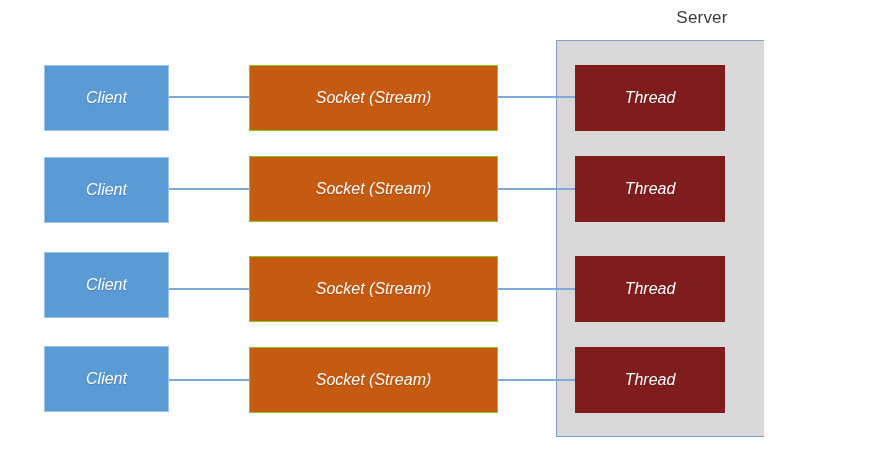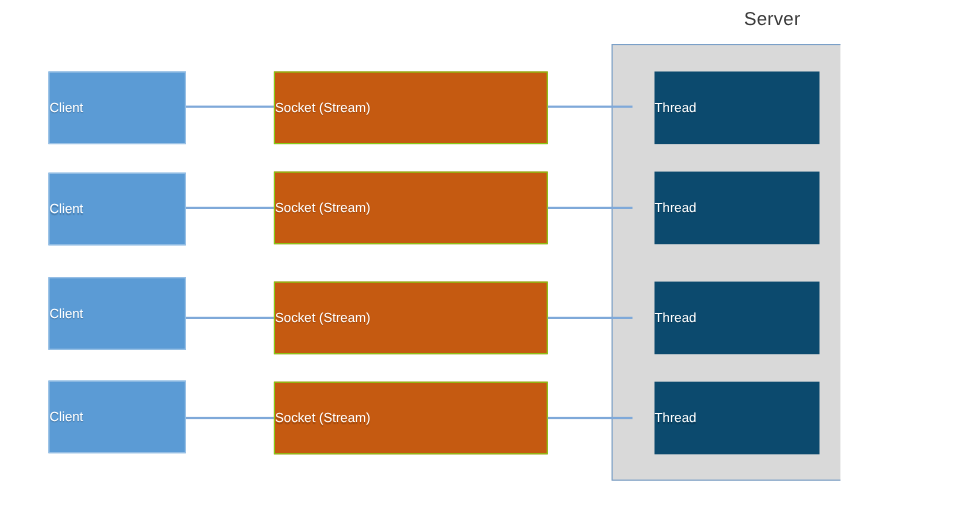--- a/index.html
+++ b/index.html
@@ -41,49 +41,50 @@
     font-family: "Liberation Sans", sans-serif;
     letter-spacing: 0.2px;
   }
 
   
   .node {
     position: absolute;
     box-sizing: border-box;
     display: flex;
     align-items: center;
-    justify-content: flex-start;
+    justify-content: center;
     color: #ffffff;
-    font-size: 12px;
+    font-size: 16px;
     font-family: "Liberation Sans", sans-serif;
     text-shadow: 0 1px 1px rgba(0,0,0,0.22);
     white-space: nowrap;
+    font-style: italic;
   }
 
   .node-client {
     left: 44px;
     width: 125px;
     height: 66px;
     background: #5b9bd5;
     border: 1px solid #9dc3e6;
   }
 
   .node-socket {
     left: 249px;
     width: 249px;
     height: 66px;
     background: #c55a11;
     border: 1px solid #84cc16;
   }
 
   .node-thread {
-    left: 595px;
+    left: 575px;
     width: 150px;
     height: 66px;
-    background: #0c4a6e;
+    background: #7f1d1d;
     border: none;
   }
 
   
   .connector {
     position: absolute;
     height: 2px;
     background: #7fa9d9;
   }
   .conn-left {

